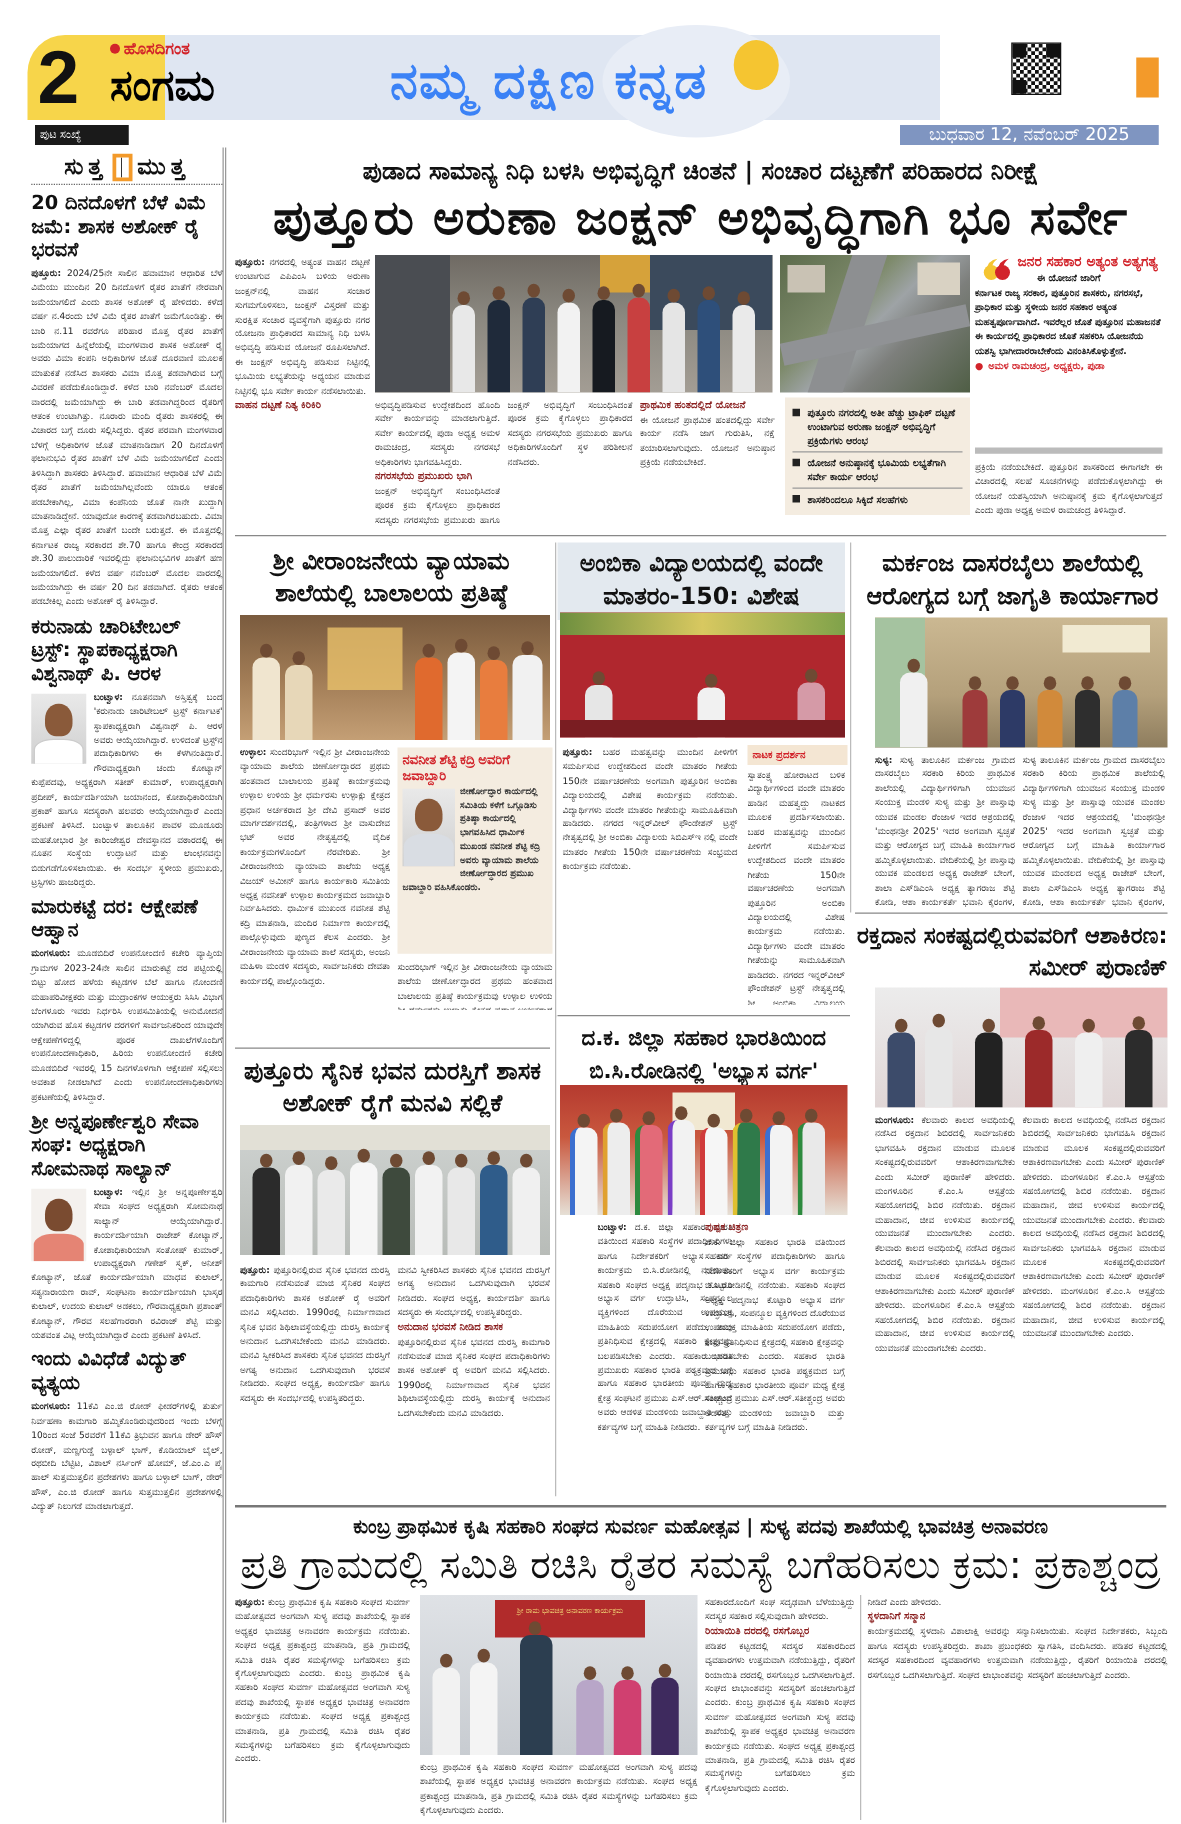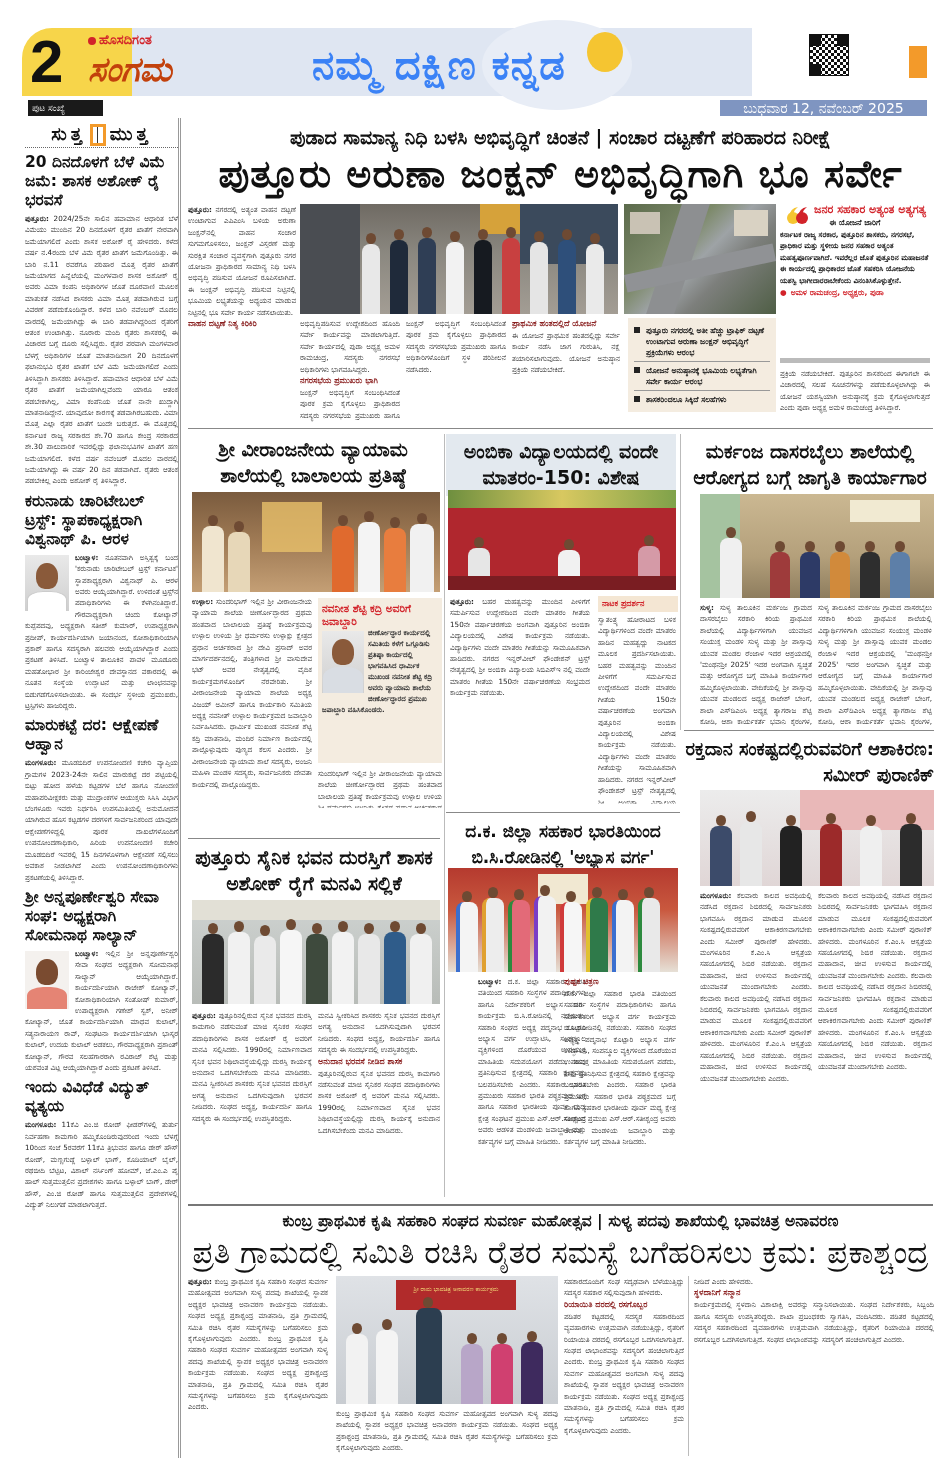--- a/index.html
+++ b/index.html
@@ -8,21 +8,21 @@
 
   
   .masthead { position: absolute; left: 22px; top: 28px; width: 905px; height: 68px; }
   .mh-yellow { position: absolute; left: 0; top: 0; width: 110px; height: 68px; background: #f7d54a; border-radius: 30px 0 0 0; }
   .mh-blue { position: absolute; left: 110px; top: 0; width: 620px; height: 68px; background: #dfe6f2; }
   .mh-circle { position: absolute; left: 460px; top: -8px; width: 150px; height: 90px; border-radius: 50%; background: #e8edf6; }
   .mh-sun { position: absolute; left: 565px; top: 4px; width: 36px; height: 40px; border-radius: 50%; background: #f5c531; }
   .page-no { position: absolute; left: 8px; top: 2px; font-family: "Liberation Sans", sans-serif; font-weight: 900; font-size: 60px; line-height: 64px; color: #111; }
   .brand-small { position: absolute; left: 66px; top: 4px; font-size: 13px; font-weight: bold; color: #d2232a; }
   .brand-small::before { content: ""; display: inline-block; width: 8px; height: 8px; border-radius: 50%; background: #d2232a; margin-right: 3px; vertical-align: middle; }
-  .brand-big { position: absolute; left: 66px; top: 20px; font-size: 34px; font-weight: 900; line-height: 42px; color: #c2410c; font-style: italic; }
+  .brand-big { position: absolute; left: 66px; top: 20px; font-size: 34px; font-weight: 900; line-height: 42px; color: #000000; }
   .mh-title { position: absolute; left: 290px; top: 12px; font-size: 40px; font-weight: 900; line-height: 50px; color: #3b82f6; letter-spacing: 1px; }
   .mh-right { position: absolute; left: 618px; top: 10px; width: 155px; text-align: right; font-size: 8px; line-height: 13px; color: #222; }
   .qr-box { position: absolute; left: 787px; top: 6px; width: 40px; height: 42px;
         background: linear-gradient(#111 0 0) 0 0/11px 11px no-repeat, linear-gradient(#111 0 0) 100% 0/11px 11px no-repeat, linear-gradient(#111 0 0) 0 100%/11px 11px no-repeat,
         repeating-conic-gradient(#111 0 25%, #fff 0 50%) 0 0/6px 6px; border: 1px solid #111; }
   .orange-tab { position: absolute; left: 887px; top: 18px; width: 18px; height: 32px; background: #f39a2a; }
 
   .infobar { position: absolute; left: 22px; top: 100px; width: 905px; height: 16px; font-size: 9.5px; line-height: 16px; }
   .ib-tag { position: absolute; left: 6px; top: 0; width: 75px; height: 16px; background: #1a1a1a; color: #fff; font-size: 9px; padding-left: 4px; }
   .ib-links { position: absolute; left: 88px; top: 0; white-space: nowrap; color: #222; }
@@ -62,21 +62,21 @@
   .qsig::before { content: "●"; margin-right: 4px; }
   .grey-bar { position: absolute; height: 5px; background: #bbb; }
 
   .highlights { position: absolute; left: 628px; top: 318px; width: 148px; background: #f4ece0; padding: 4px 6px; }
   .hl-item { font-size: 7.6px; font-weight: bold; line-height: 11px; padding: 3px 0 3px 12px; border-bottom: 1px solid #999; position: relative; }
   .hl-item:last-child { border-bottom: none; }
   .hl-item::before { content: ""; position: absolute; left: 0; top: 5px; width: 6px; height: 6px; background: #222; }
 
   .sec-h { position: absolute; font-size: 19px; font-weight: 900; line-height: 26px; text-align: center; }
   .sidebox { position: absolute; left: 318px; top: 598px; width: 124px; height: 165px; background: #f4ece0; padding: 4px; }
-  .sb-h { font-size: 10.5px; font-weight: bold; color: #d2232a; line-height: 13px; }
+  .sb-h { font-size: 10.5px; font-weight: bold; color: #d2232a; line-height: 13px; font-family: Liberation Serif, serif; }
   .sb-b { font-size: 7px; line-height: 11px; font-weight: bold; color: #333; }
 
   .subh { font-size: 8px; font-weight: bold; color: #8a1f1f; line-height: 12px; }
   .natak { position: absolute; left: 598px; top: 596px; width: 80px; height: 16px; background: #f4e6d3; font-size: 8px; font-weight: bold; color: #d2232a; line-height: 16px; padding-left: 4px; }
 
   .k2 { position: absolute; left: 188px; top: 1210px; width: 745px; text-align: center; font-size: 15.5px; font-weight: bold; line-height: 22px; white-space: nowrap; }
   .h2 { position: absolute; left: 188px; top: 1232px; width: 745px; text-align: center; font-size: 31px; font-weight: 400; line-height: 40px; white-space: nowrap; }
 </style>
 </head>
 <body>

